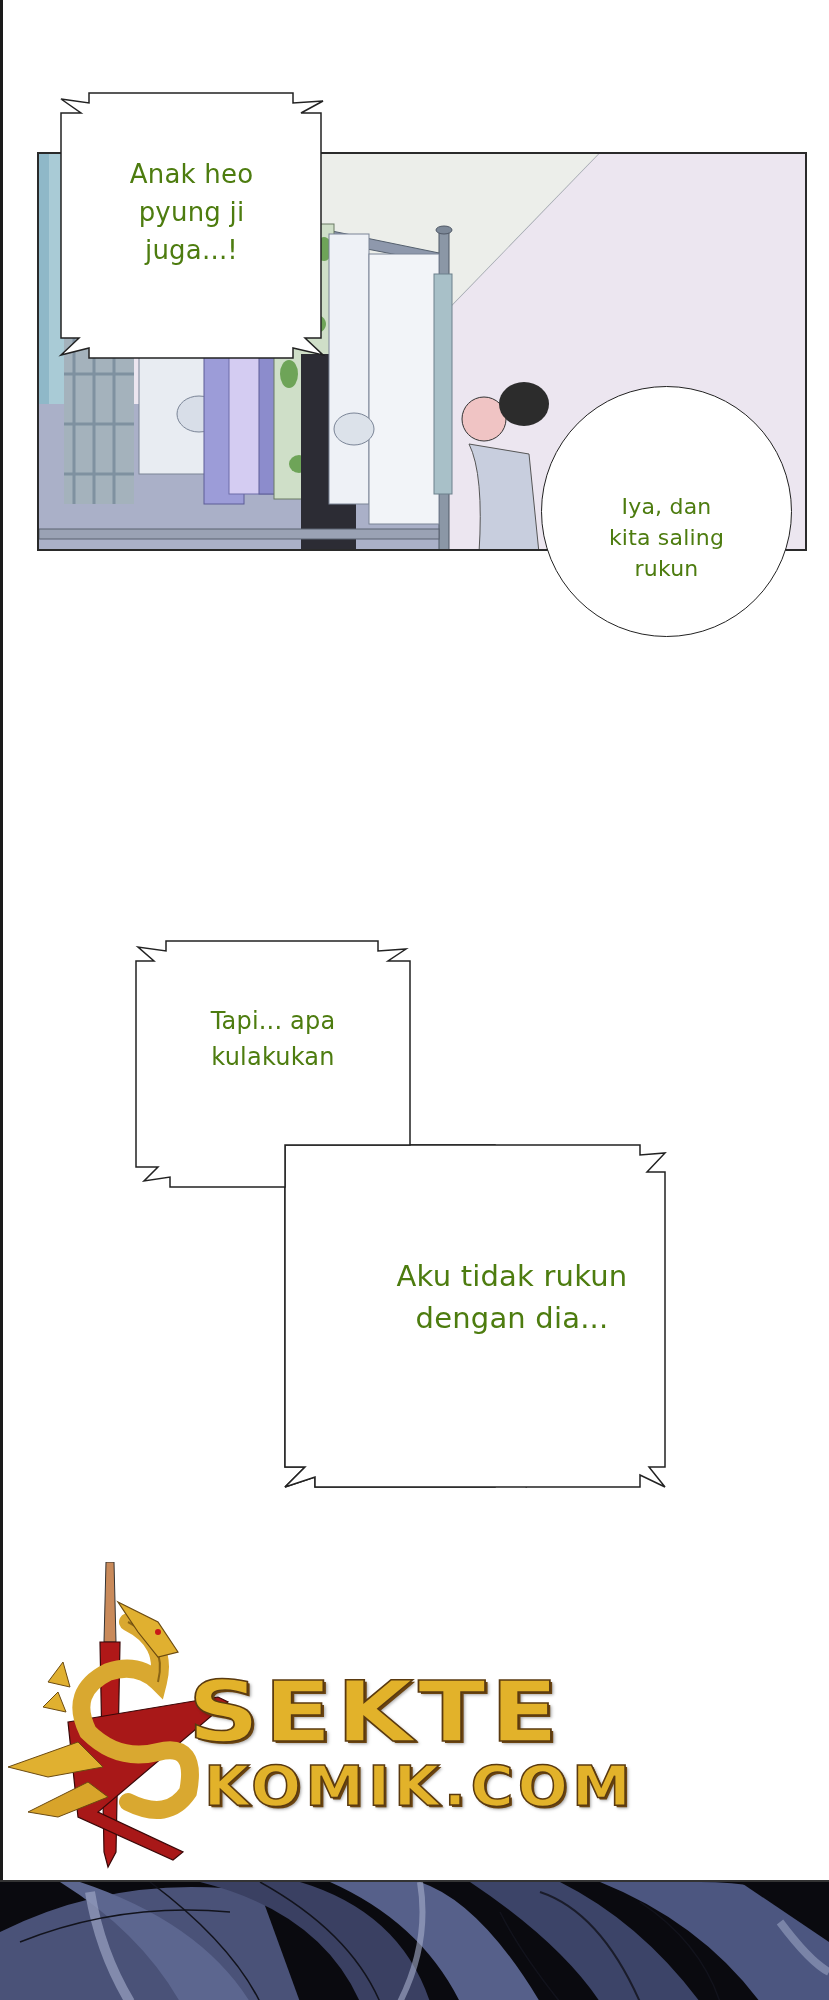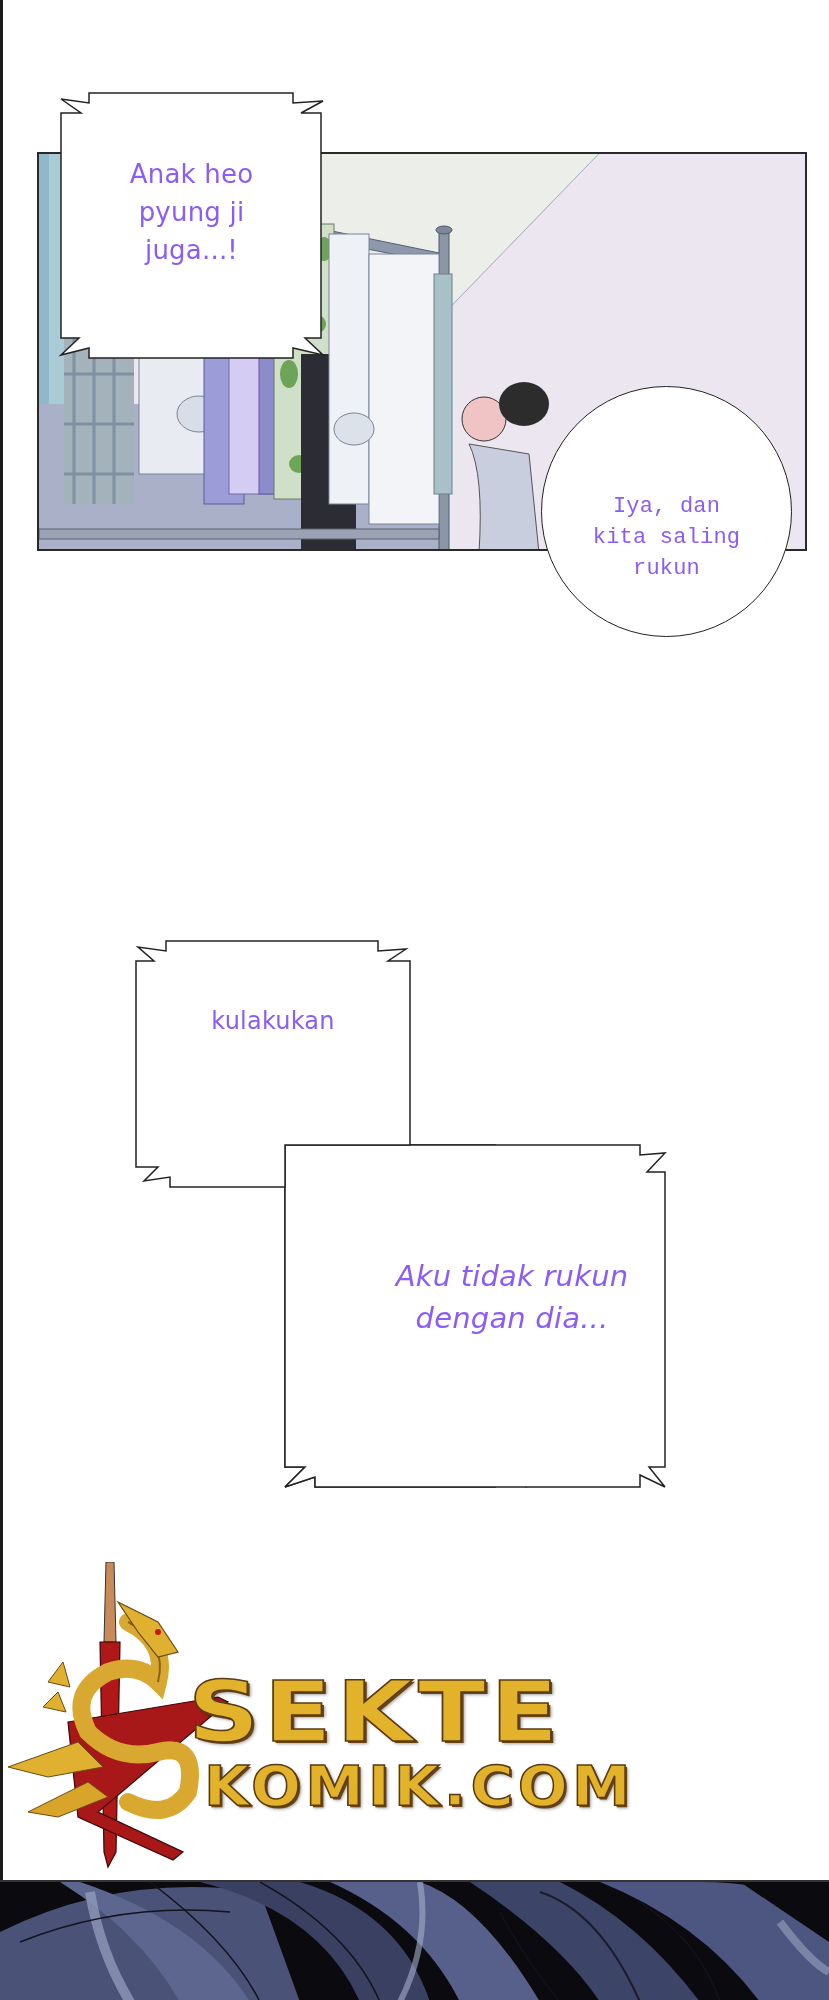--- a/index.html
+++ b/index.html
@@ -7,24 +7,24 @@
   .left-border { position: absolute; left: 0; top: 0; width: 3px; height: 2000px; background: #1a1a1a; }
   .abs { position: absolute; }
 
   
   .panel1 { left: 37px; top: 152px; width: 770px; height: 399px; border: 2px solid #2a2a2a; box-sizing: border-box; overflow: hidden; background: #ece6f0; }
   .panel1 svg { position: absolute; left: 0; top: 0; }
 
   
   .caption { position: absolute; }
   .caption svg { position: absolute; left: 0; top: 0; overflow: visible; }
-  .caption-text { position: absolute; left: 0; right: 0; text-align: center; color: #8b5cf6; letter-spacing: 0.2px; }
+  .caption-text { position: absolute; left: 0; right: 0; text-align: center; color: #4d7c0f; letter-spacing: 0.2px; }
 
   .bubble-round { position: absolute; left: 541px; top: 386px; width: 251px; height: 251px; border-radius: 50%; background: #fff; border: 1.5px solid #222; box-sizing: border-box; }
-  .bubble-round .caption-text { top: 104px; font-size: 22px; line-height: 31px; font-family: Liberation Mono, monospace; }
+  .bubble-round .caption-text { top: 104px; font-size: 22px; line-height: 31px; }
 
   
   .logo { position: absolute; left: 8px; top: 1562px; width: 600px; height: 312px; text-align: center; }
   .logo-word { position: absolute; font-family: "DejaVu Sans", sans-serif; font-weight: 900; color: #e2b22a; -webkit-text-stroke: 1.5px #5a3a10; text-shadow: 2px 2px 0 #6b4410, 3px 3px 3px rgba(0,0,0,0.35); letter-spacing: 4px; }
   .logo-sekte { left: 180px; top: 108px; font-size: 84px; line-height: 84px; transform: scaleX(1.18); transform-origin: left top; }
   .logo-komik { left: 196px; top: 196px; font-size: 56px; line-height: 56px; transform: scaleX(1.05); transform-origin: left top; }
 
   
   .bottom-art { position: absolute; left: 0; top: 1880px; width: 829px; height: 120px; background: #0a0a0f; overflow: hidden; border-top: 2px solid #333; }
 </style>
@@ -109,36 +109,37 @@
 </div>
 
 <div class="bubble-round">
   <div class="caption-text">
     <div>Iya, dan</div>
     <div>kita saling</div>
     <div>rukun</div>
   </div>
 </div>
 
-<div class="caption" style="left:285px; top:1145px; width:434px; height:342px;font-style:italic;">
+<div class="caption" style="left:285px; top:1145px; width:434px; height:342px;">
   <svg width="381" height="342">
     <polygon points="0,0 210,0 210,10 245,8 222,27 240,27 240,322 222,322 242,342 210,330 210,342 30,342 30,332 0,342 20,322 0,322" fill="#fff" stroke="#222" stroke-width="1.5" transform="translate(0,0)"></polygon>
     <polygon points="0,0 355,0 355,10 380,8 362,27 380,27 380,322 364,322 380,342 355,330 355,342 30,342 30,332 0,342 20,322 0,322 0,0" fill="#fff" stroke="#222" stroke-width="1.5"></polygon>
   </svg>
   <div class="caption-text" style="top:110px; left:40px; right:20px; font-size:29px; line-height:42px;">
     <div>Aku tidak rukun</div>
     <div>dengan dia...</div>
   </div>
 </div>
 
 <div class="caption" style="left:136px; top:941px; width:274px; height:246px;">
   <svg width="290" height="260" style="overflow:visible;">
     <polygon points="30,0 242,0 242,10 270,8 252,20 274,20 274,204 149,204 149,246 34,246 34,236 8,240 22,226 0,226 0,20 18,20 2,6 30,10" fill="#fff" stroke="#222" stroke-width="1.5"></polygon>
   </svg>
   <div class="caption-text" style="top:62px; left:10px; right:10px; font-size:24px; line-height:36px;">
+    <div>Tapi... apa</div>
     <div>kulakukan</div>
   </div>
 </div>
 
 <div class="logo">
   <svg width="240" height="312" viewBox="0 0 240 312" style="position:absolute;left:0;top:0;">
 
     <polygon points="98,0 106,0 108,80 96,80" fill="#c98a5a" stroke="#333" stroke-width="1"></polygon>
     <polygon points="92,80 112,80 108,290 100,305 96,290" fill="#b01818" stroke="#3a0808" stroke-width="1.2"></polygon>
 

